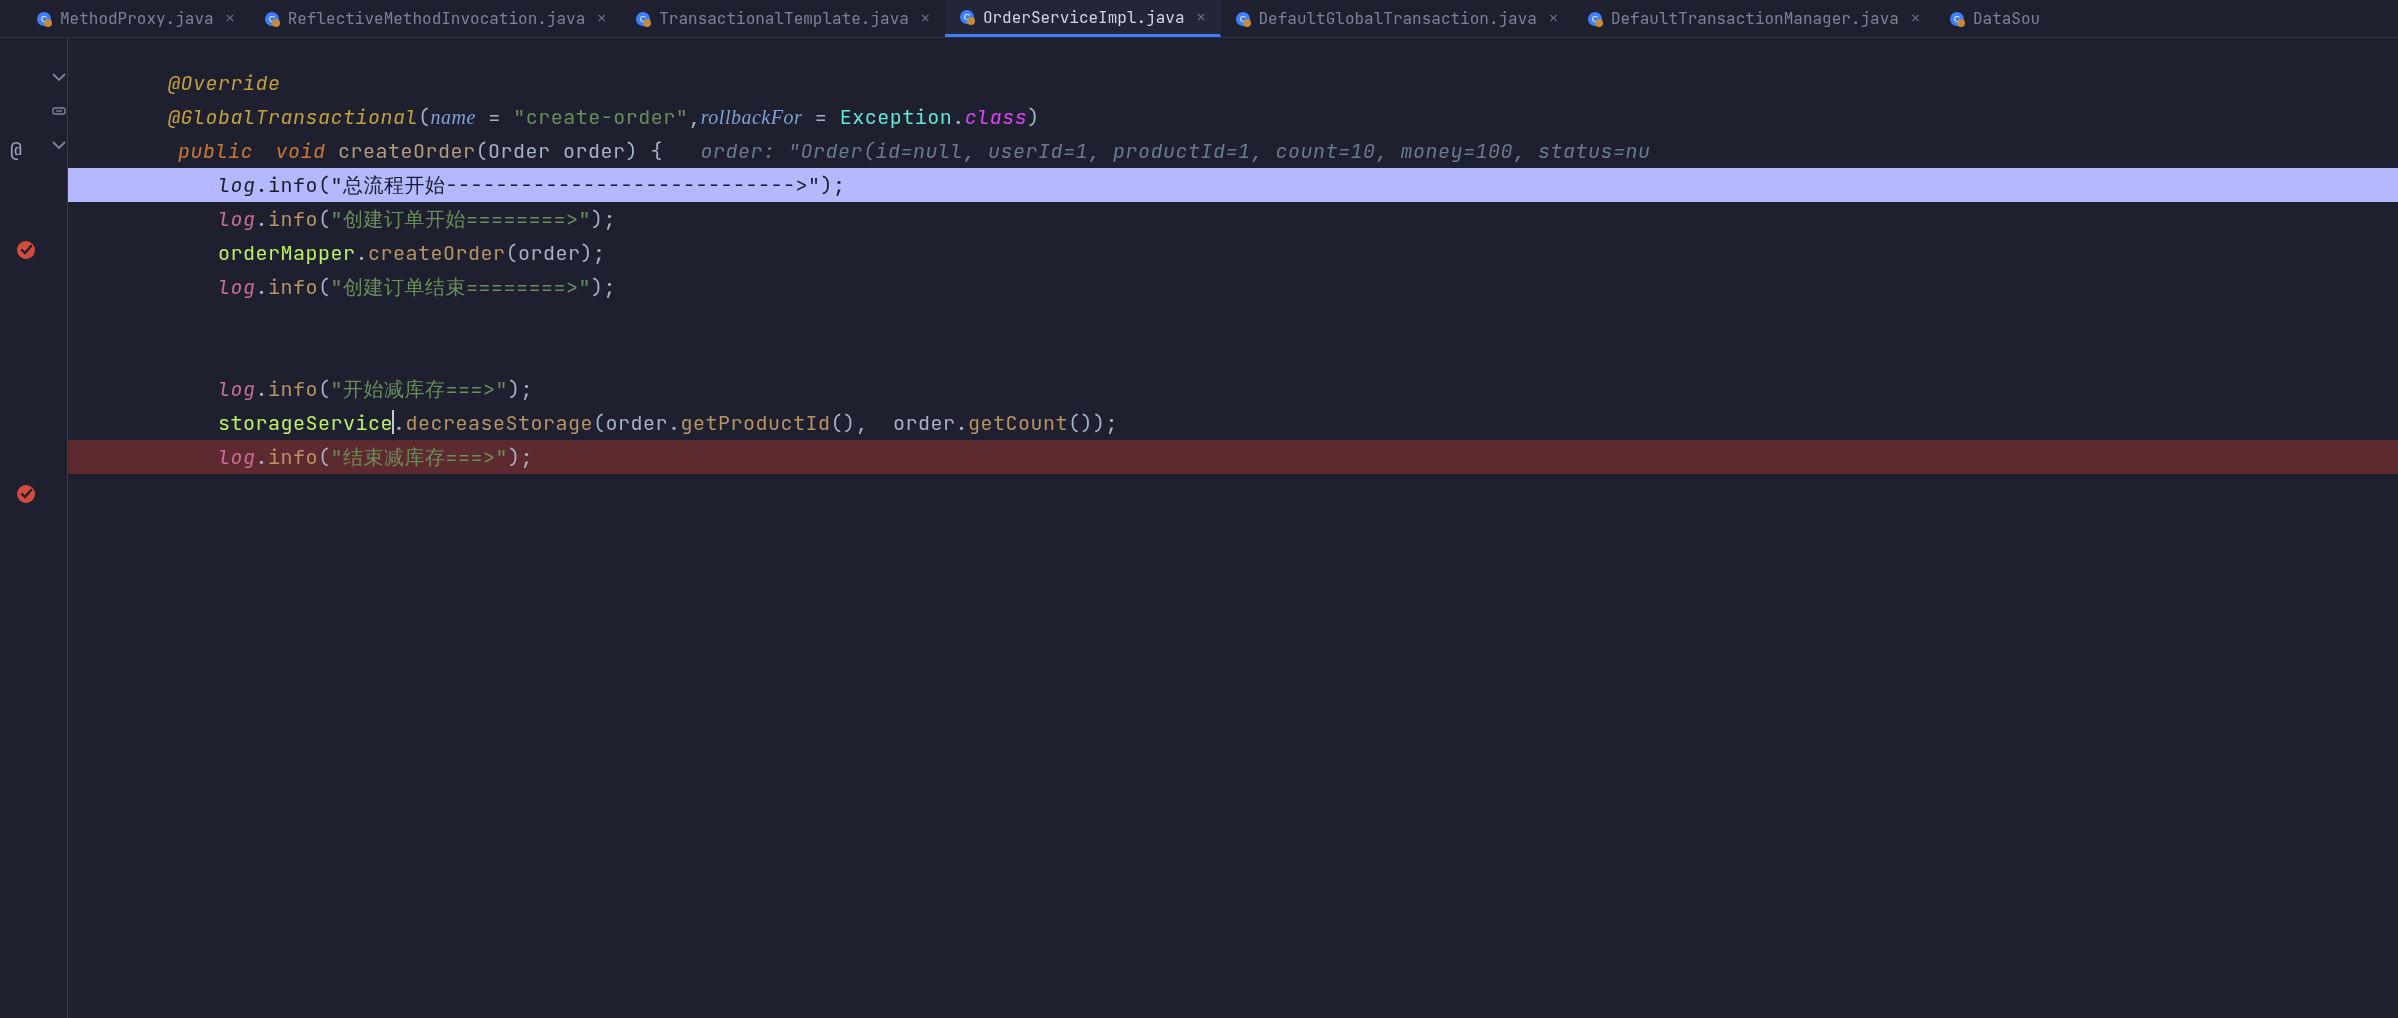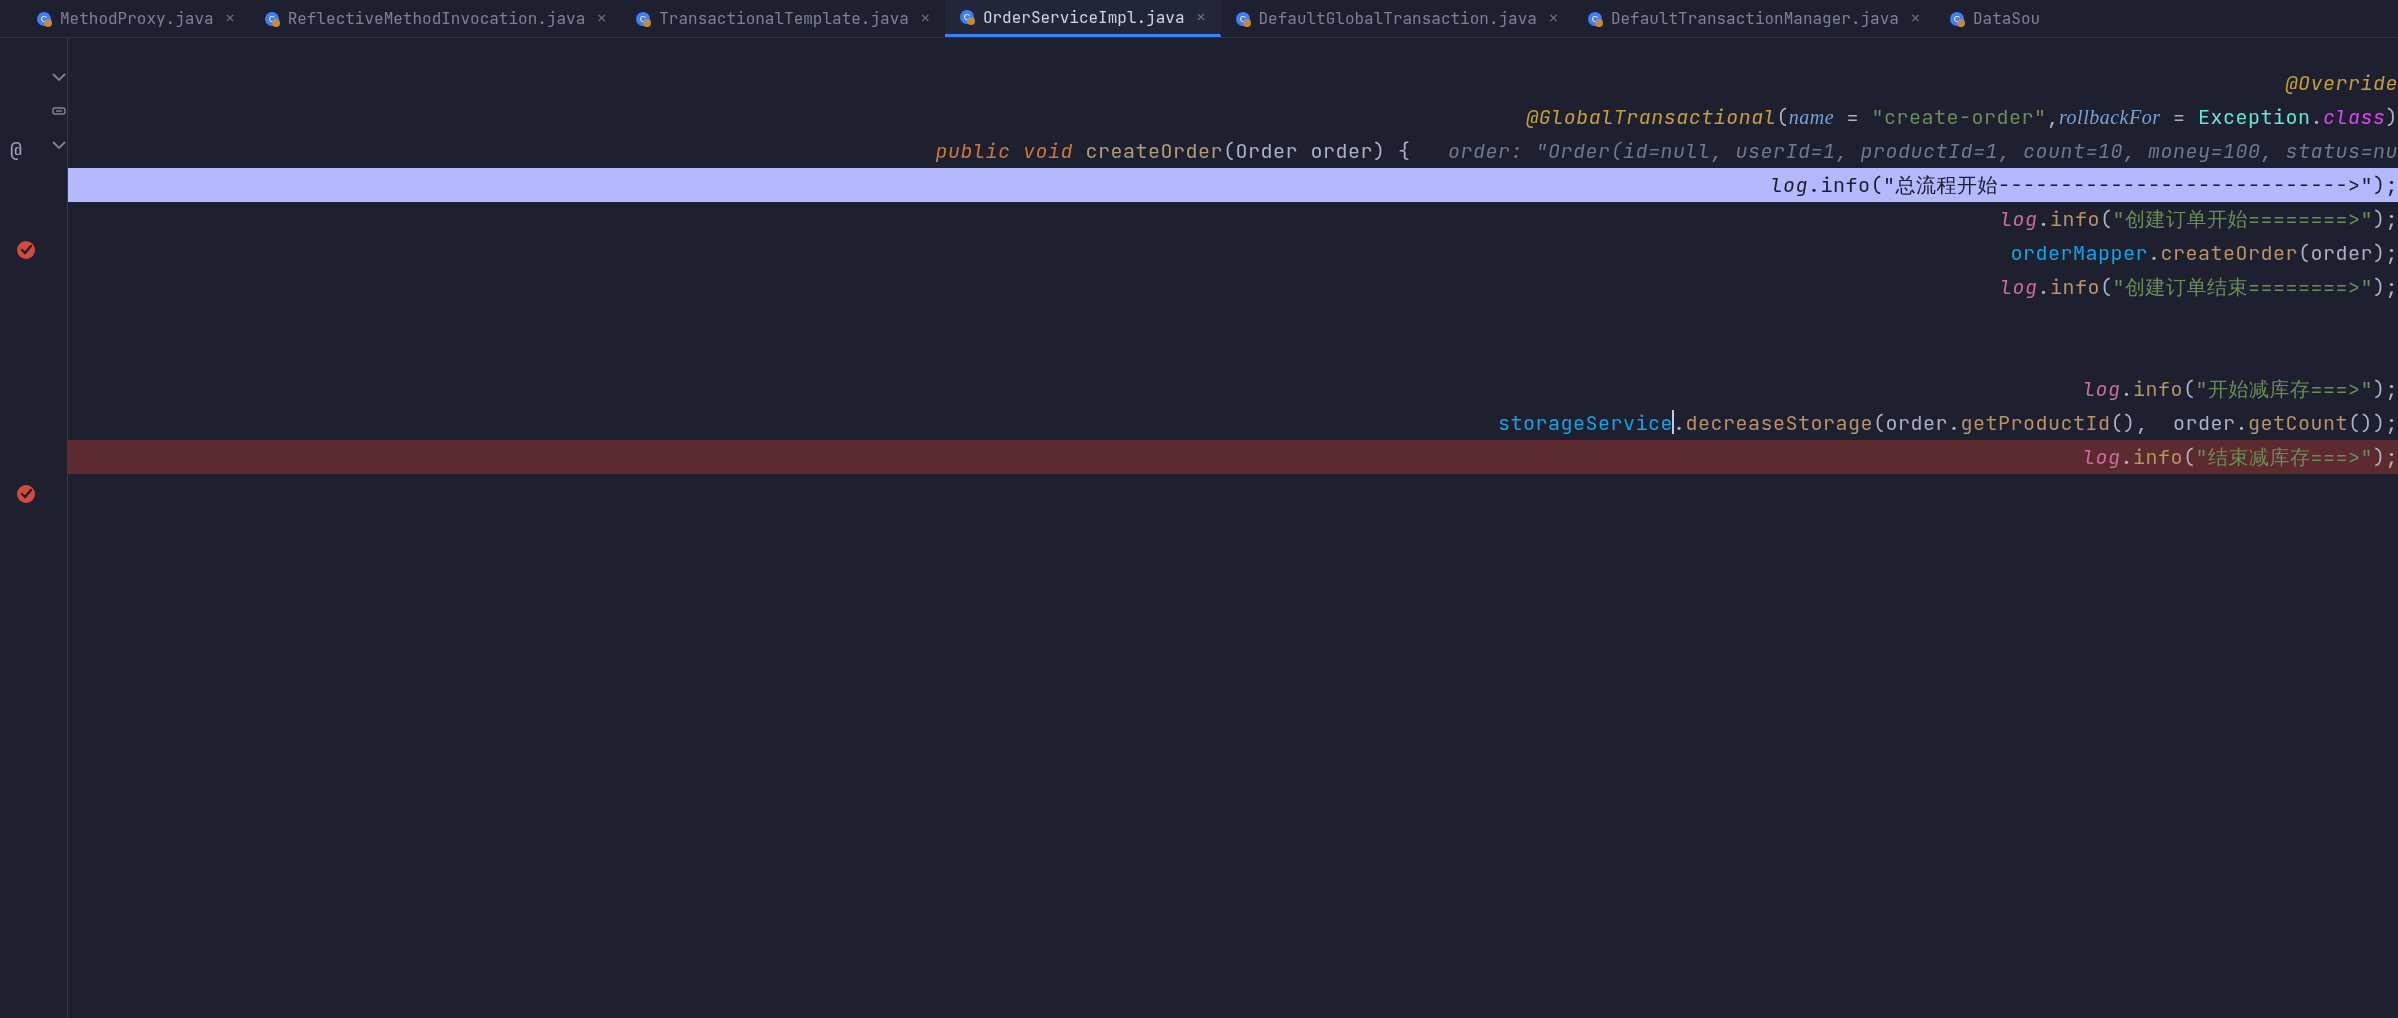--- a/index.html
+++ b/index.html
@@ -67,21 +67,20 @@
     left: 14px;
     width: 24px;
     height: 24px;
   }
   .gicon svg { width: 24px; height: 24px; display: block; }
 
   .code {
     flex: 1 1 auto;
     position: relative;
     padding-top: 28px;
-    text-align: right;
   }
   .line {
     height: 34px;
     line-height: 34px;
     white-space: pre;
     font-style: normal;
     letter-spacing: 0.5px;
     position: relative;
     padding-left: 0;
   }
@@ -93,29 +92,29 @@
     width: 2px;
     height: 24px;
     background: #c3c9d8;
     vertical-align: -4px;
     margin: 0 -1px;
   }
 
   
   .c-annotation { color: #c3a03a; font-style: italic; }
   .c-annoname { color: #c3a03a; font-style: italic; }
-  .c-keyword { color: #cc7832; font-style: italic; }
+  .c-keyword { color: #cc7832; font-style: italic; margin-left: 10px; }
   .c-paramname-i { color: #7aa2d4; font-style: italic; font-family: Liberation Serif, serif; }
   .c-string { color: #698e57; }
   .c-method { color: #b09d79; }
   .c-methodstatic { color: #b09d79; font-style: italic; }
   .c-methodcall { color: #b89463; }
   .c-type { color: #a8b2c4; }
   .c-ident { color: #a8b2c4; }
-  .c-field { color: #0ea5e9; margin-left: 42px; }
+  .c-field { color: #bef264; }
   .c-field-i { color: #c96c9c; font-style: italic; }
   .c-comment { color: #6b7a8c; font-style: italic; }
   .c-brace { color: #a8b2c4; }
   .c-number { color: #6897bb; }
   .c-class { color: #5eead4; }
   .c-classkw { color: #d946ef; font-style: italic; }
   .c-squig {
     text-decoration-line: underline;
     text-decoration-style: wavy;
     text-decoration-color: #c6b24f;

